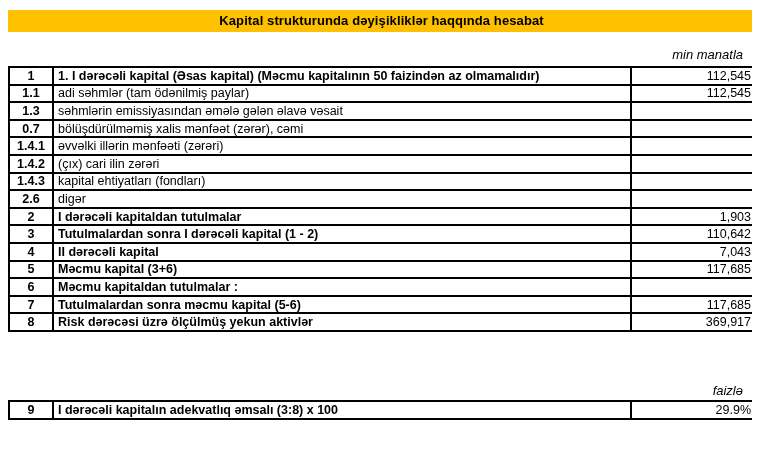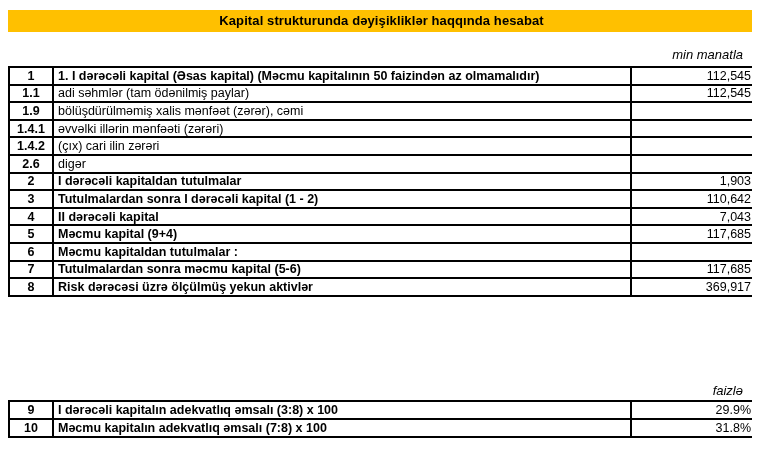--- a/index.html
+++ b/index.html
@@ -78,32 +78,42 @@
         <td class="num">1</td>
         <td class="lbl bold">1. I dərəcəli kapital (Əsas kapital) (Məcmu kapitalının 50 faizindən az olmamalıdır)</td>
         <td class="val">112,545</td>
       </tr>
       <tr>
         <td class="num">1.1</td>
         <td class="lbl">adi səhmlər (tam ödənilmiş paylar)</td>
         <td class="val">112,545</td>
       </tr>
       <tr>
-        <td class="num">1.9</td>
+        <td class="num">1.3</td>
+        <td class="lbl">səhmlərin emissiyasından əmələ gələn əlavə vəsait</td>
+        <td class="val"></td>
+      </tr>
+      <tr>
+        <td class="num">0.7</td>
         <td class="lbl">bölüşdürülməmiş xalis mənfəət (zərər), cəmi</td>
         <td class="val"></td>
       </tr>
       <tr>
         <td class="num">1.4.1</td>
         <td class="lbl">əvvəlki illərin mənfəəti (zərəri)</td>
         <td class="val"></td>
       </tr>
       <tr>
         <td class="num">1.4.2</td>
         <td class="lbl">(çıx) cari ilin zərəri</td>
+        <td class="val"></td>
+      </tr>
+      <tr>
+        <td class="num">1.4.3</td>
+        <td class="lbl">kapital ehtiyatları (fondları)</td>
         <td class="val"></td>
       </tr>
       <tr>
         <td class="num">2.6</td>
         <td class="lbl">digər</td>
         <td class="val"></td>
       </tr>
       <tr>
         <td class="num">2</td>
         <td class="lbl bold">I dərəcəli kapitaldan tutulmalar</td>
@@ -114,21 +124,21 @@
         <td class="lbl bold">Tutulmalardan  sonra I dərəcəli kapital (1 - 2)</td>
         <td class="val">110,642</td>
       </tr>
       <tr>
         <td class="num">4</td>
         <td class="lbl bold">II dərəcəli kapital</td>
         <td class="val">7,043</td>
       </tr>
       <tr>
         <td class="num">5</td>
-        <td class="lbl bold">Məcmu kapital (9+4)</td>
+        <td class="lbl bold">Məcmu kapital (3+6)</td>
         <td class="val">117,685</td>
       </tr>
       <tr>
         <td class="num">6</td>
         <td class="lbl bold">Məcmu kapitaldan tutulmalar :</td>
         <td class="val"></td>
       </tr>
       <tr>
         <td class="num">7</td>
         <td class="lbl bold">Tutulmalardan sonra məcmu kapital (5-6)</td>
@@ -149,21 +159,16 @@
       <col style="width:44px">
         <col style="width:578px">
         <col style="width:125px">
     </colgroup>
     <tbody>
       <tr>
         <td class="num">9</td>
         <td class="lbl bold">I dərəcəli kapitalın adekvatlıq əmsalı (3:8) x 100</td>
         <td class="val">29.9%</td>
       </tr>
-      <tr>
-        <td class="num">10</td>
-        <td class="lbl bold">Məcmu kapitalın adekvatlıq əmsalı (7:8) x 100</td>
-        <td class="val">31.8%</td>
-      </tr>
     </tbody>
   </table>
 
 </div>
 
 </body></html>

